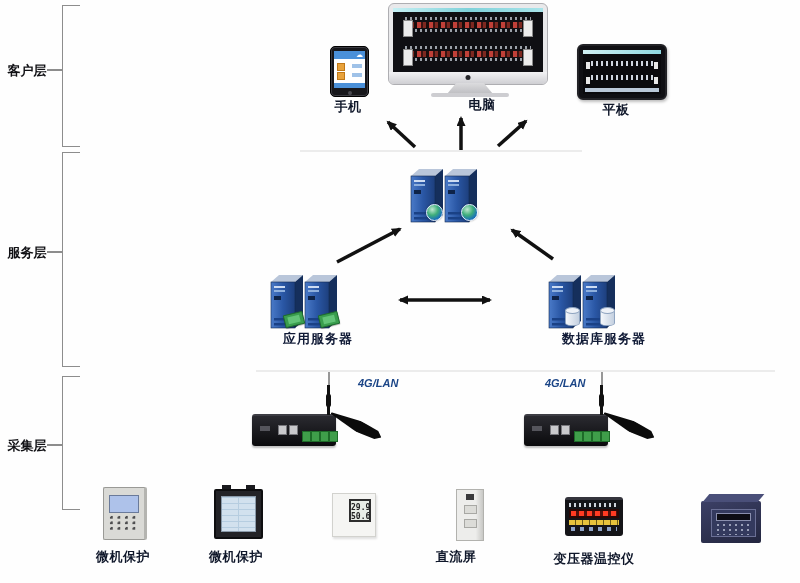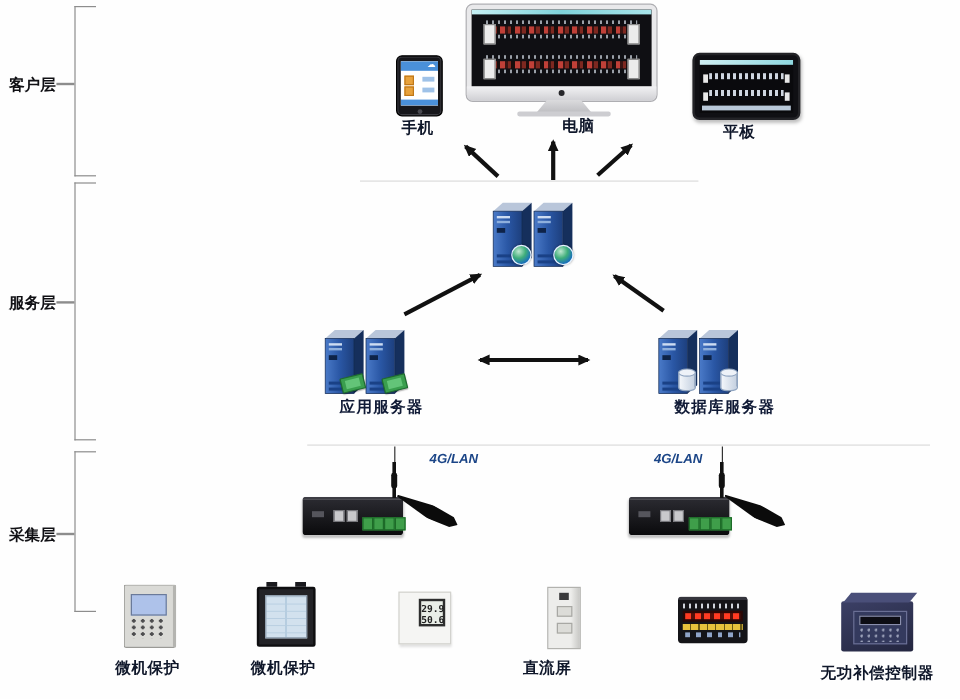--- a/index.html
+++ b/index.html
@@ -319,23 +319,23 @@
   <div class="lbl" style="left:406px;top:548px;width:100px">直流屏</div>
 
   <div class="txc">
     <div class="txc-dots"></div>
     <div class="txc-led">
         <div></div>
       </div>
     <div class="txc-yellow"></div>
     <div class="txc-btns"></div>
   </div>
+  <div class="lbl" style="left:539px;top:550px;width:110px">变压器温控仪</div>
 
   <div class="rpc">
     <div class="rpc-top"></div>
     <div class="rpc-panel">
       <div class="rpc-disp"></div>
       <div class="rpc-grid"></div>
     </div>
   </div>
-  <div class="lbl" style="left:671px;top:552px;width:120px">无功补偿控制器</div>
 
 </div>
 
 </body></html>

